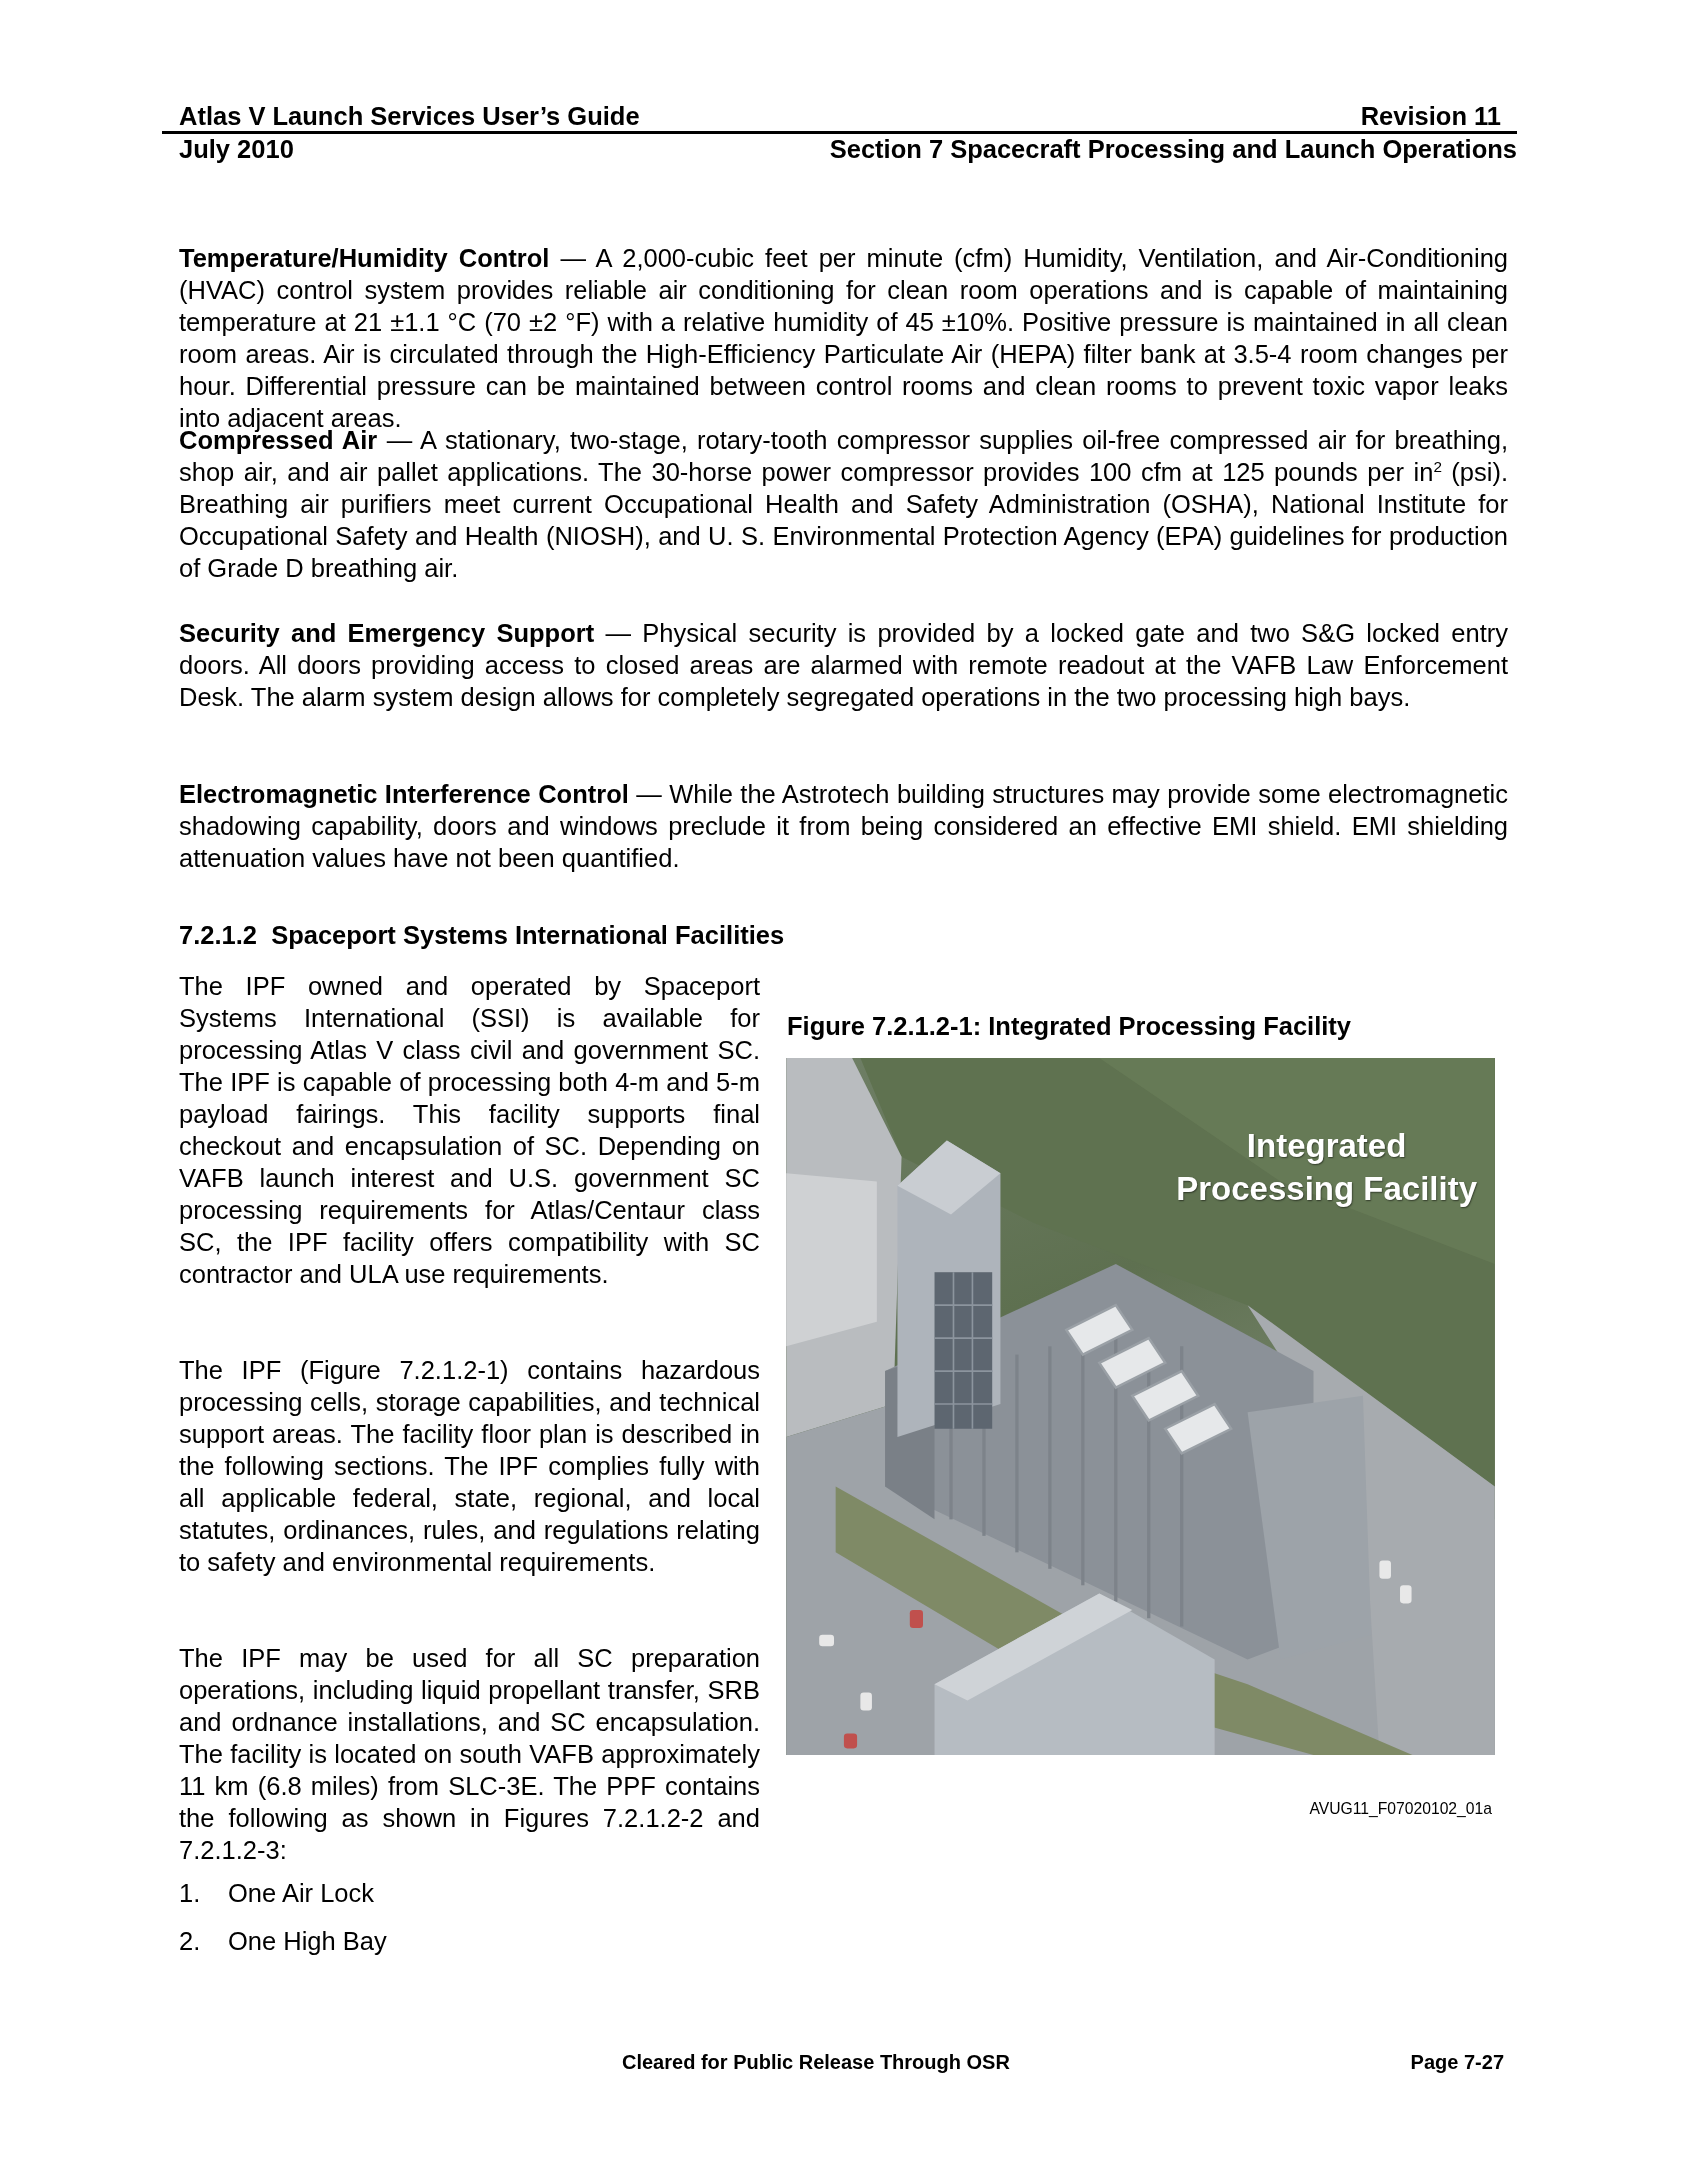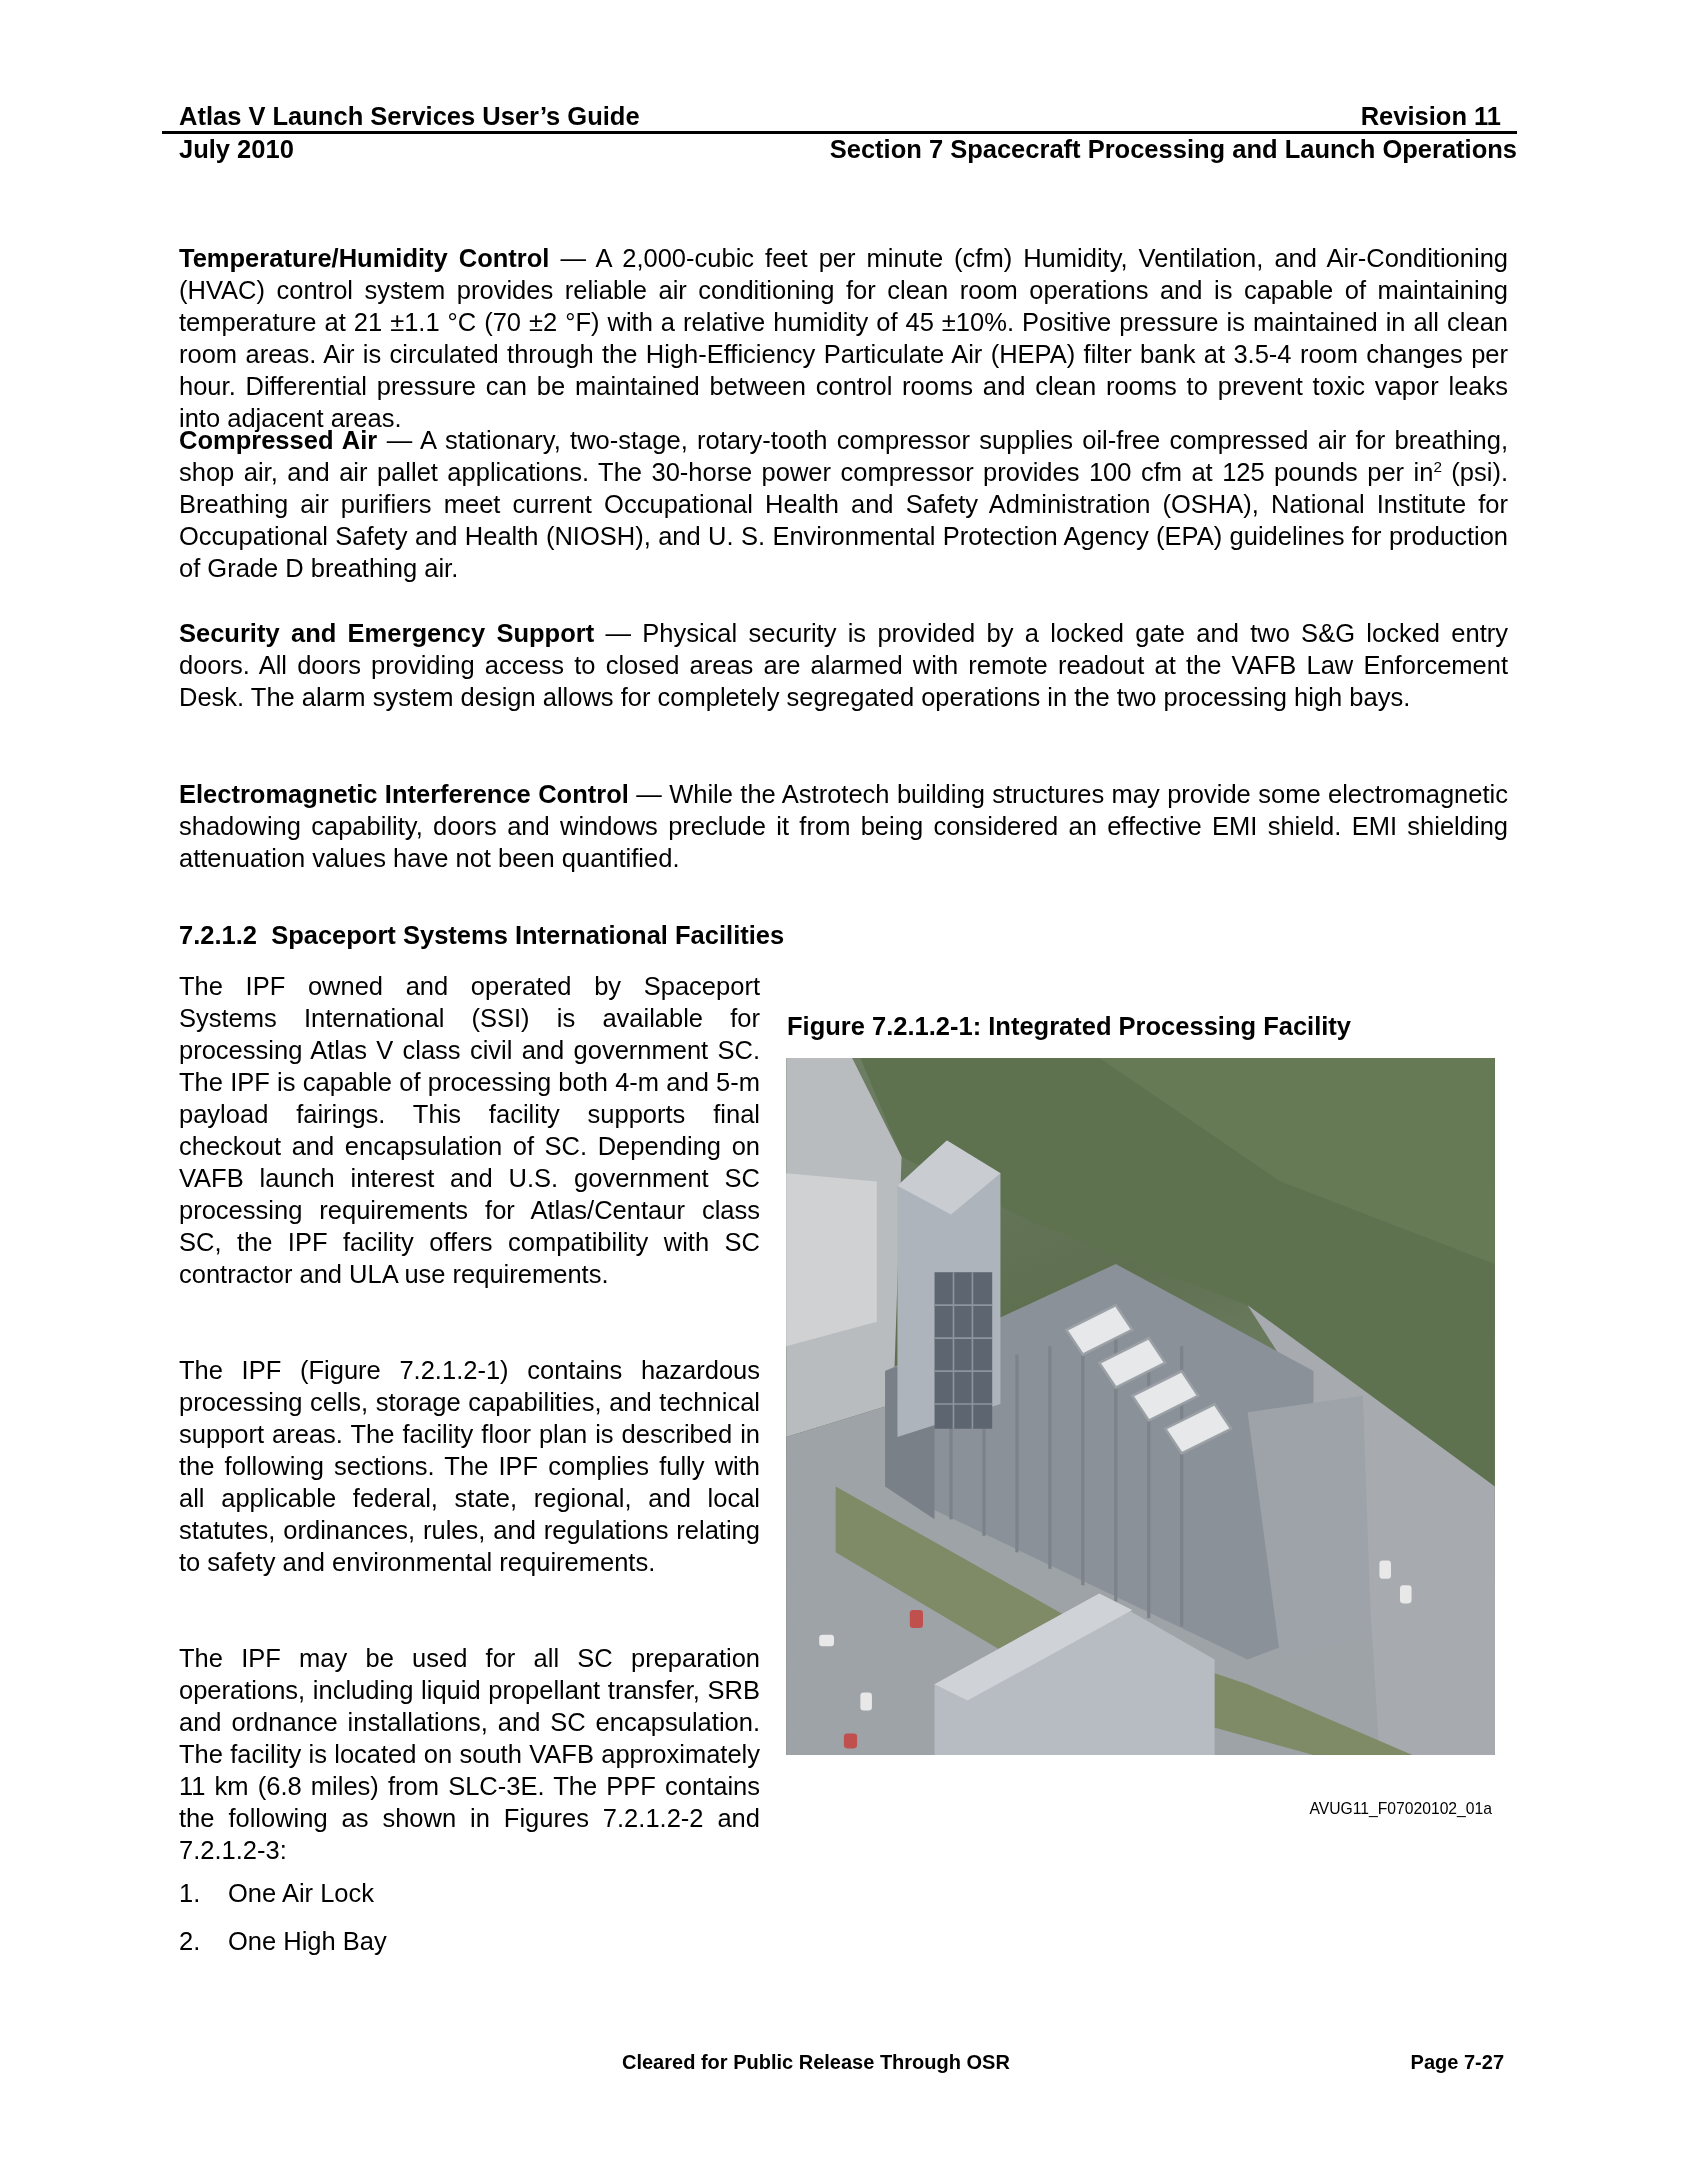--- a/index.html
+++ b/index.html
@@ -133,18 +133,22 @@
       <rect x="720" y="610" width="14" height="22" rx="4"></rect>
       <rect x="745" y="640" width="14" height="22" rx="4"></rect>
       <rect x="40" y="700" width="18" height="14" rx="4"></rect>
       <rect x="90" y="770" width="14" height="22" rx="4"></rect>
     </g>
     <g fill="#c0504d">
       <rect x="150" y="670" width="16" height="22" rx="4"></rect>
       <rect x="70" y="820" width="16" height="18" rx="4"></rect>
     </g>
   </svg>
+  <div class="photo-label">
+    <div>Integrated</div>
+    <div>Processing Facility</div>
+  </div>
 </div>
 <div class="fig-id">AVUG11_F07020102_01a</div>
 
 <div class="abs footer" style="left:622px; top:2050px;">Cleared for Public Release Through OSR</div>
 <div class="abs footer" style="right:183px; top:2050px;">Page 7-27</div>
 
 
 </body></html>

